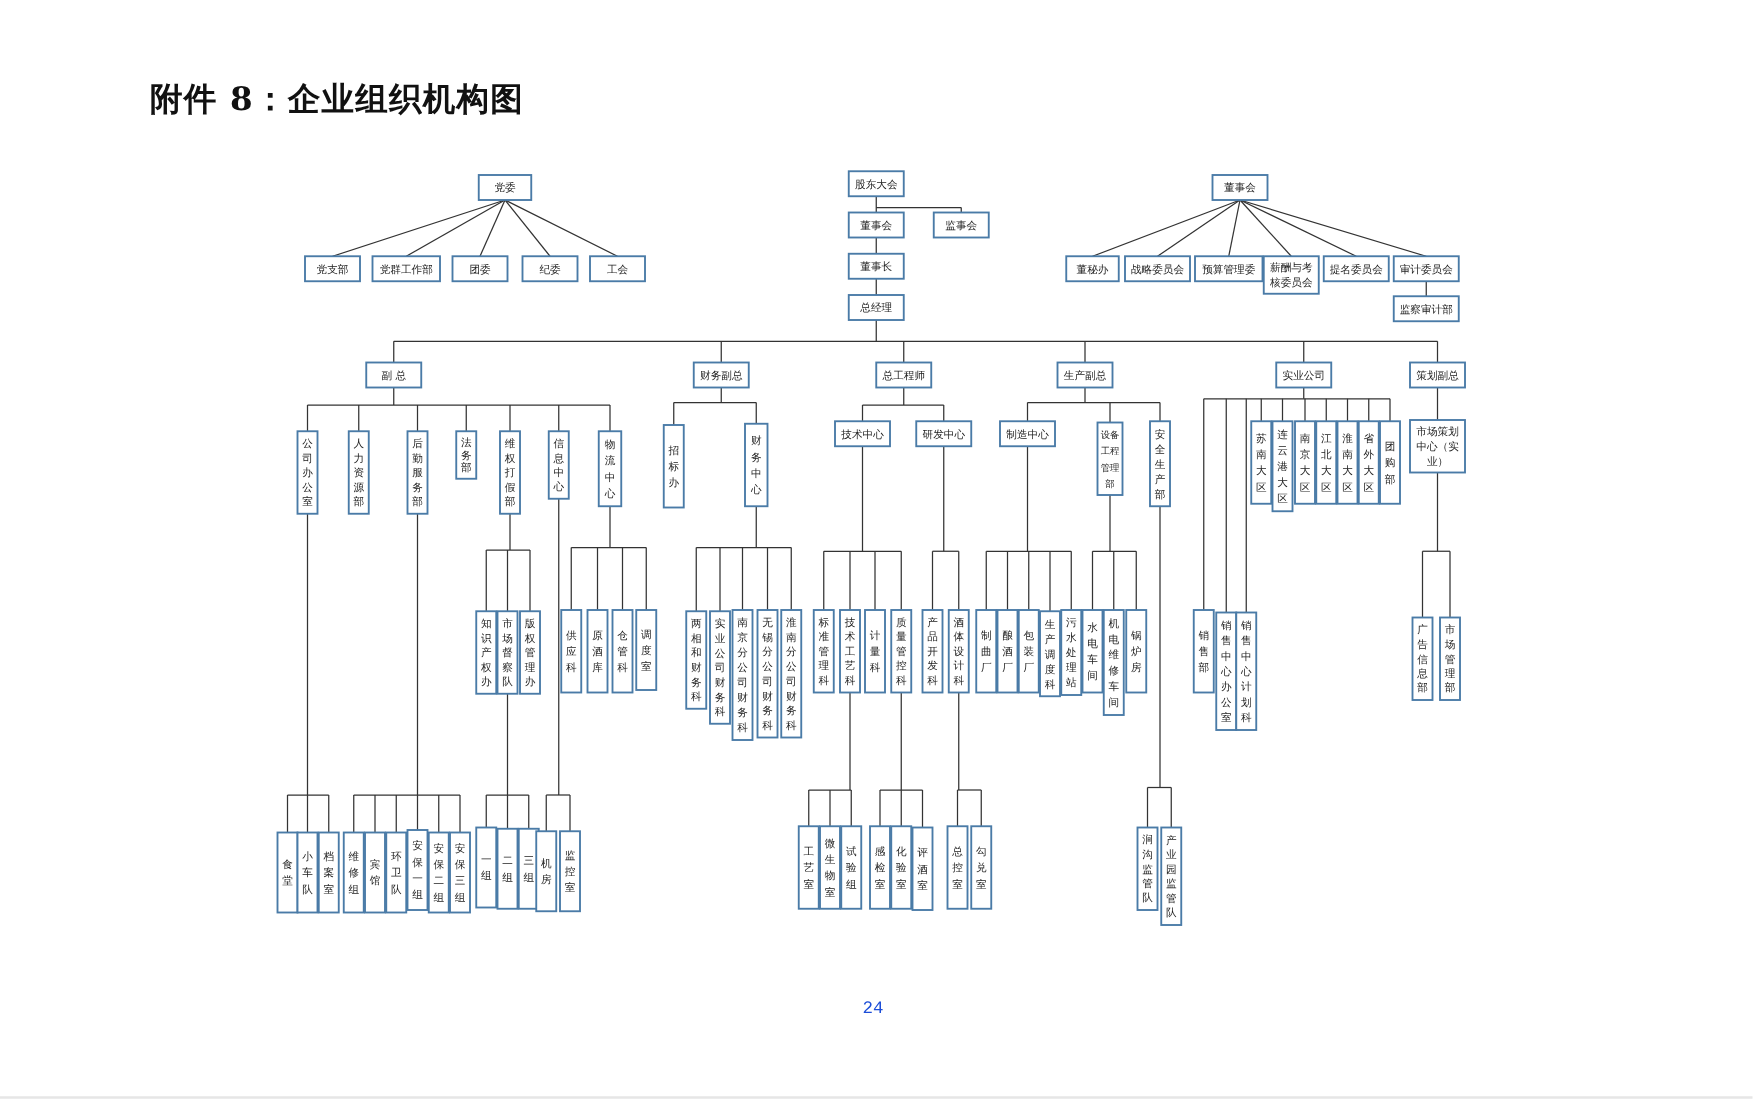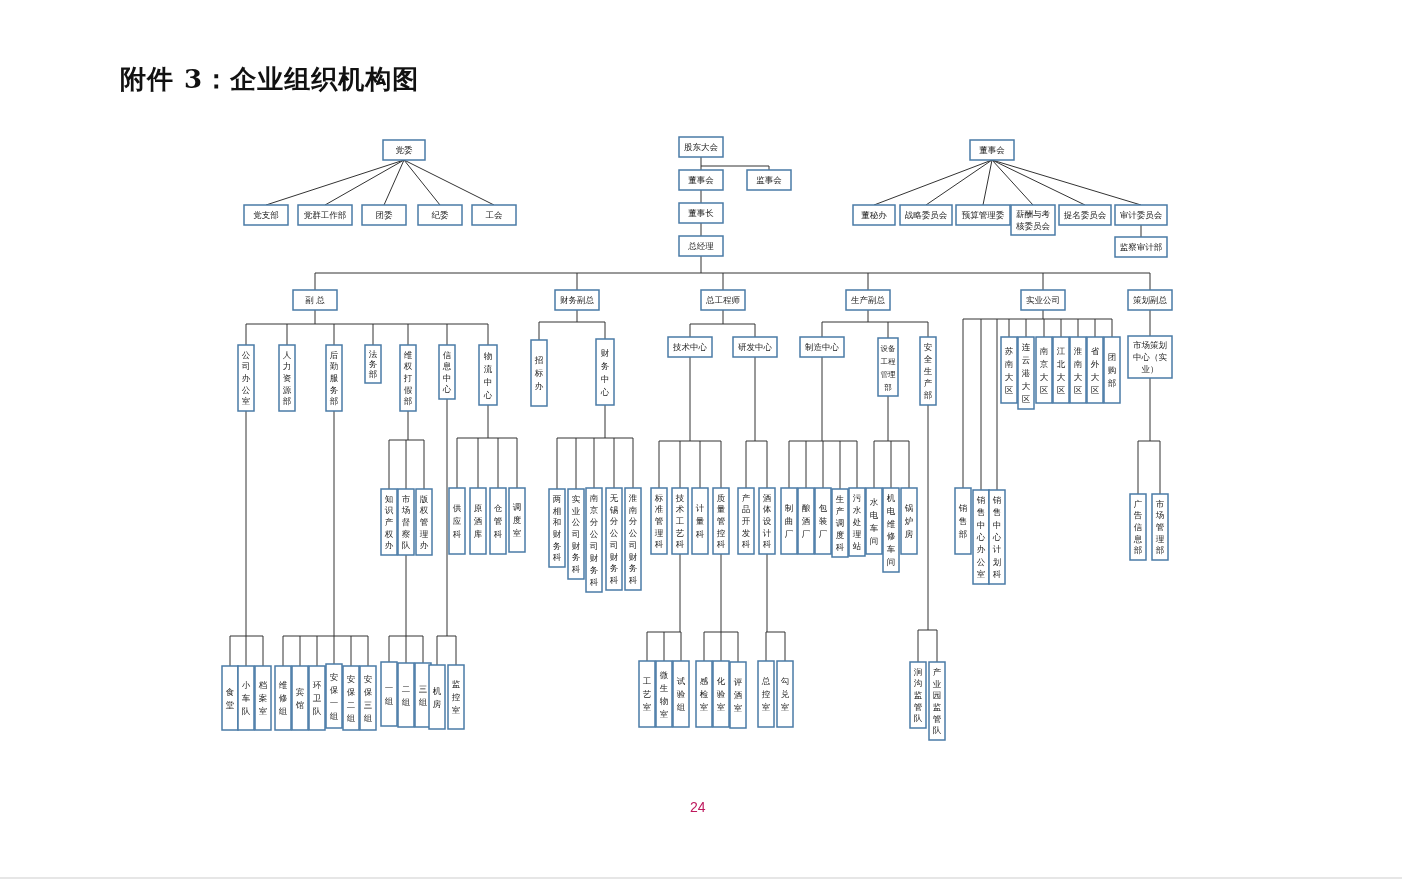--- a/index.html
+++ b/index.html
@@ -1,28 +1,28 @@
 <!DOCTYPE html>
 <html><head>
 <meta charset="utf-8">
 <style>
   html, body { margin:0; padding:0; background:#fff; }
   body { width:1402px; height:881px; position:relative; overflow:hidden; font-family:"DejaVu Serif","Liberation Serif",serif; }
   #page-title { position:absolute; left:120px; top:62px; font-size:26px; font-weight:bold; color:#111; letter-spacing:1px; font-family:"DejaVu Serif","Liberation Serif",serif; }
-  #page-number { position:absolute; left:690px; top:799px; font-size:14px; color:#be185d; font-family:Liberation Sans, sans-serif; }
+  #page-number { position:absolute; left:690px; top:799px; font-size:14px; color:#1d4ed8; font-family:Liberation Mono, monospace; }
   #bottom-rule { position:absolute; left:0; right:0; top:877px; height:2px; background:#e6e6e6; }
   svg#chart { position:absolute; left:0; top:0; }
   .box rect { fill:#fff; stroke:#4a7ba7; stroke-width:1.5; }
   .box text { font-size:8.5px; fill:#222; font-family:"DejaVu Serif","Liberation Serif",serif; }
   .line { stroke:#333; stroke-width:1; fill:none; }
 </style>
 </head>
 <body>
 
-<div id="page-title">附件 3：企业组织机构图</div>
+<div id="page-title">附件 8：企业组织机构图</div>
 <svg id="chart" width="1402" height="881" xmlns="http://www.w3.org/2000/svg">
   <g id="lines">
       <line x1="404" y1="160" x2="266" y2="205" class="line"></line>
       <line x1="404" y1="160" x2="325" y2="205" class="line"></line>
       <line x1="404" y1="160" x2="384" y2="205" class="line"></line>
       <line x1="404" y1="160" x2="440" y2="205" class="line"></line>
       <line x1="404" y1="160" x2="494" y2="205" class="line"></line>
       <line x1="701" y1="157" x2="701" y2="170" class="line"></line>
       <line x1="701" y1="166" x2="769" y2="166" class="line"></line>
       <line x1="769" y1="166" x2="769" y2="170" class="line"></line>

